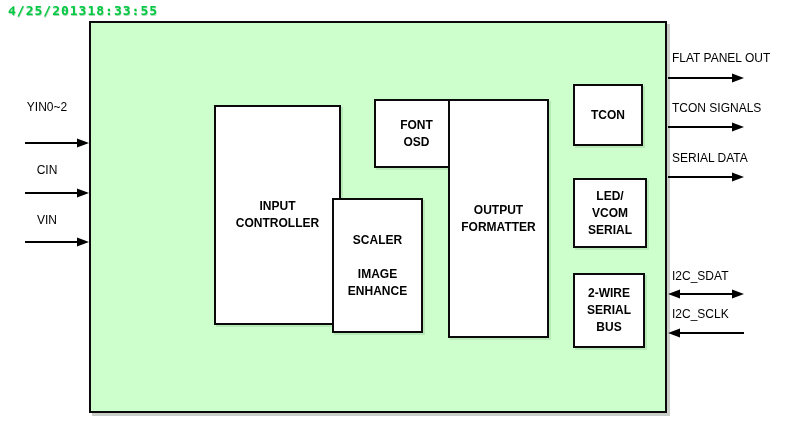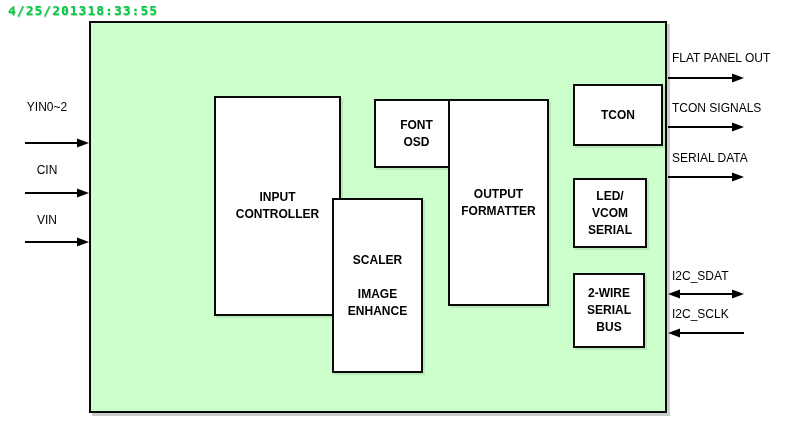--- a/index.html
+++ b/index.html
@@ -23,25 +23,25 @@
   
   .block {
     position:absolute; background:#ffffff; border:2px solid #0a0a0a;
     box-sizing:border-box; display:flex; flex-direction:column;
     align-items:center; justify-content:center; text-align:center;
     font-weight:bold; font-size:12px; color:#000;
     box-shadow:2px 2px 0 rgba(30,80,30,0.12);
   }
   .block .bl { line-height:17px; min-height:17px; white-space:nowrap; }
   #blk-video-decoder   { left:108px; top:126px; width:92px;  height:146px; }
-  #blk-input-controller{ left:214px; top:96px; width:127px; height:220px; }
+  #blk-input-controller{ left:214px; top:105px; width:127px; height:220px; }
   #blk-font-osd        { left:338px; top:99px;  width:85px;  height:69px;margin-left:36px; }
-  #blk-scaler          { left:332px; top:198px; width:91px;  height:175px; }
-  #blk-output-formatter{ left:448px; top:99px;  width:101px; height:207px; }
-  #blk-tcon            { left:573px; top:84px;  width:90px;  height:62px; }
+  #blk-scaler          { left:332px; top:198px; width:91px;  height:135px; }
+  #blk-output-formatter{ left:448px; top:99px;  width:101px; height:239px; }
+  #blk-tcon            { left:573px; top:84px;  width:70px;  height:62px; }
   #blk-led-vcom        { left:573px; top:178px; width:74px;  height:70px; }
   #blk-serial-bus      { left:573px; top:273px; width:72px;  height:75px; }
   
   .sig-label {
     position:absolute; font-weight:normal; font-size:12px; color:#000;
     white-space:nowrap;
   }
   .sig-label.lft { left:8px; width:78px; text-align:center; }
   #lbl-yin  { top:100px; }
   #lbl-cin  { top:163px; }

